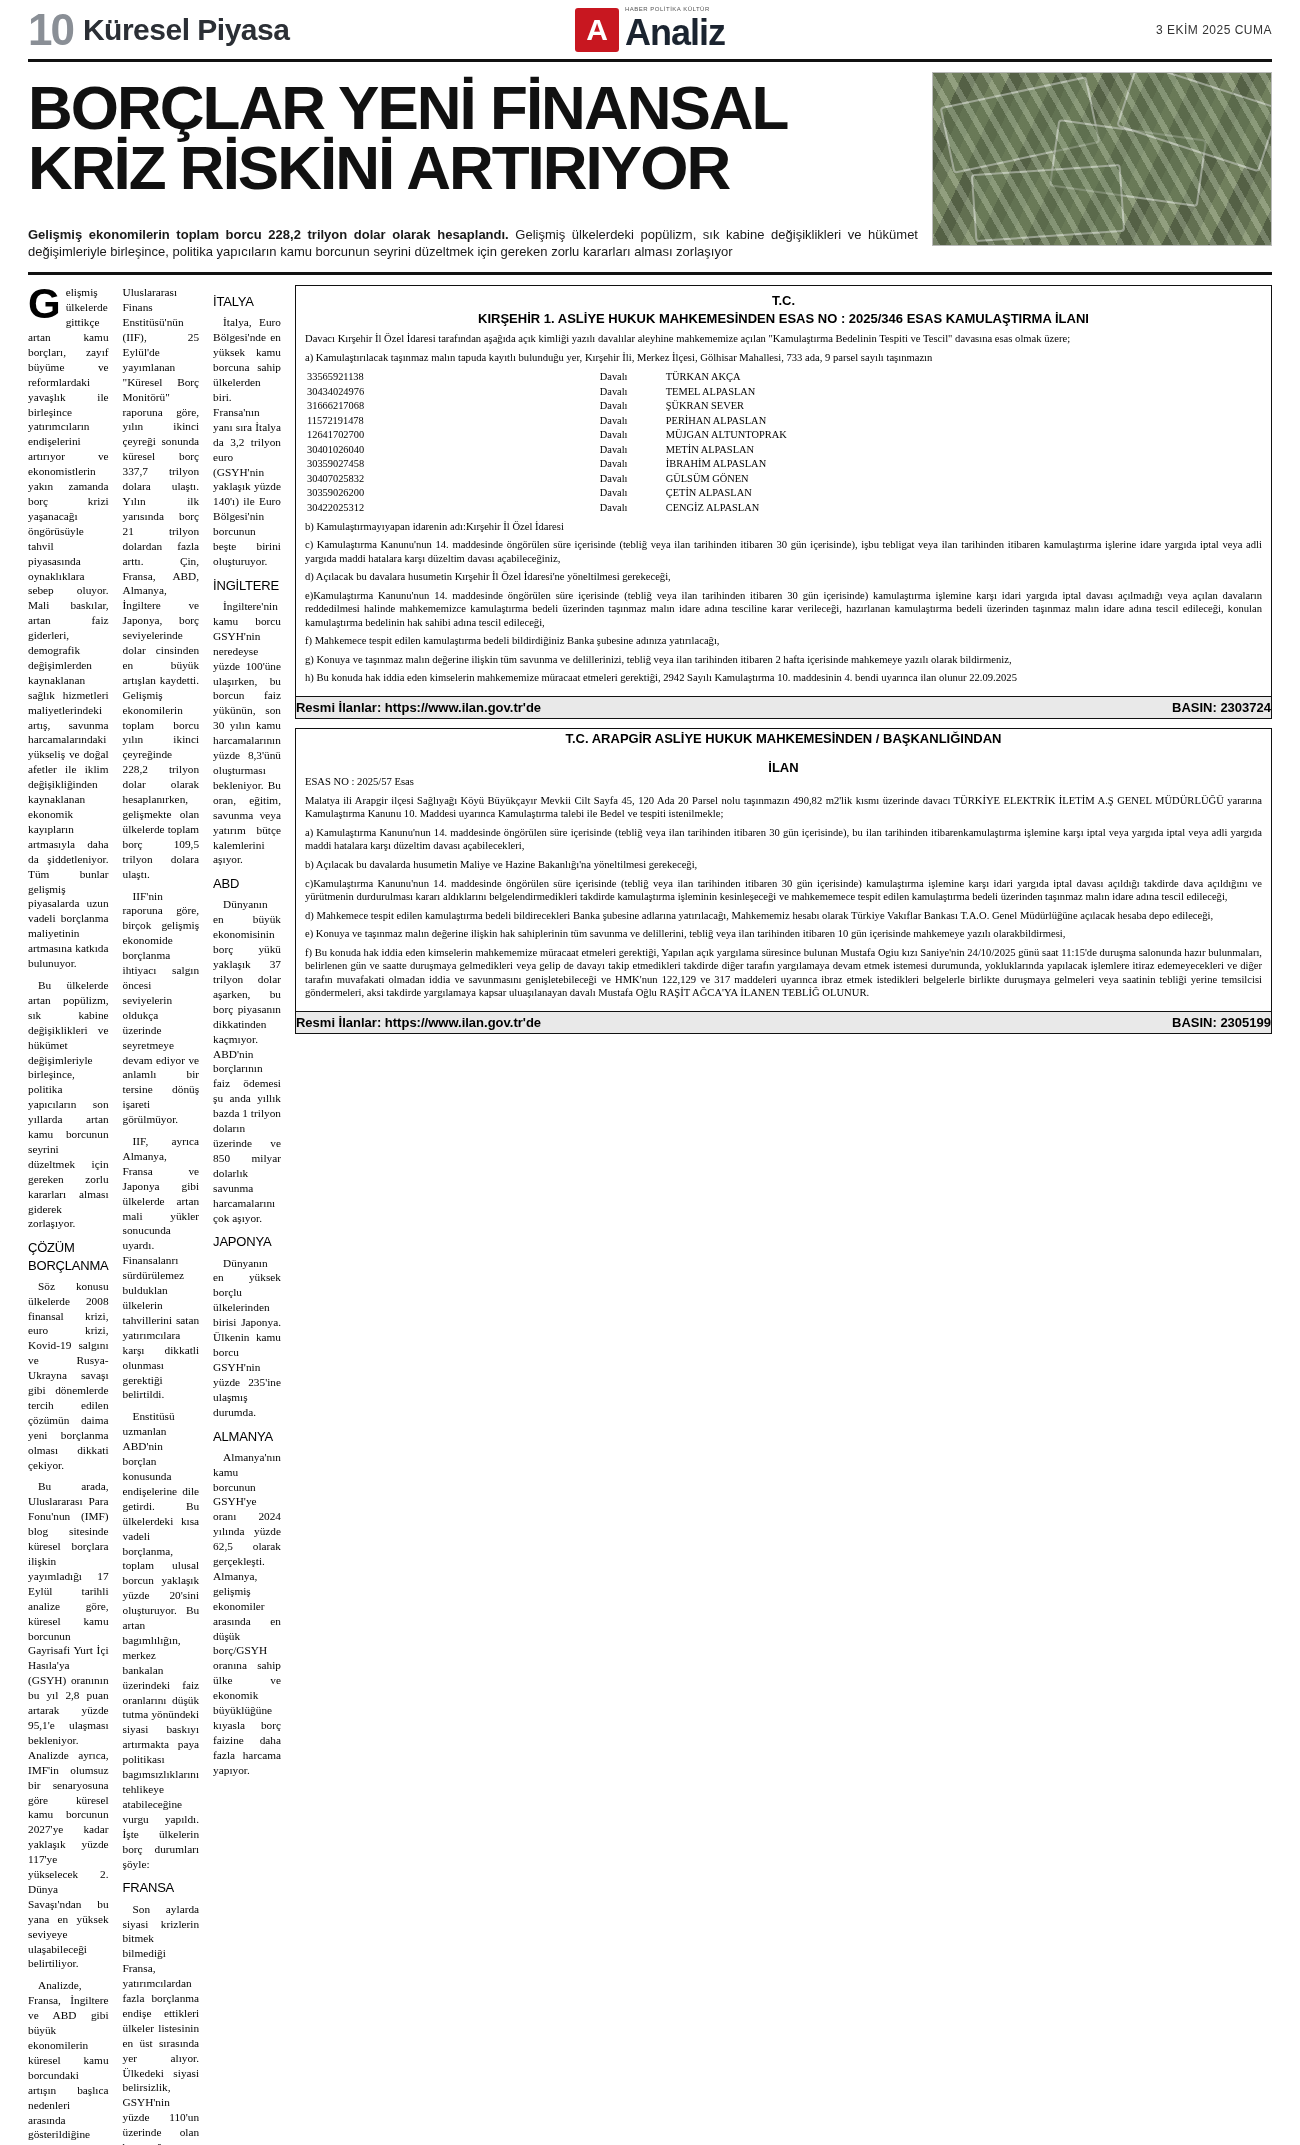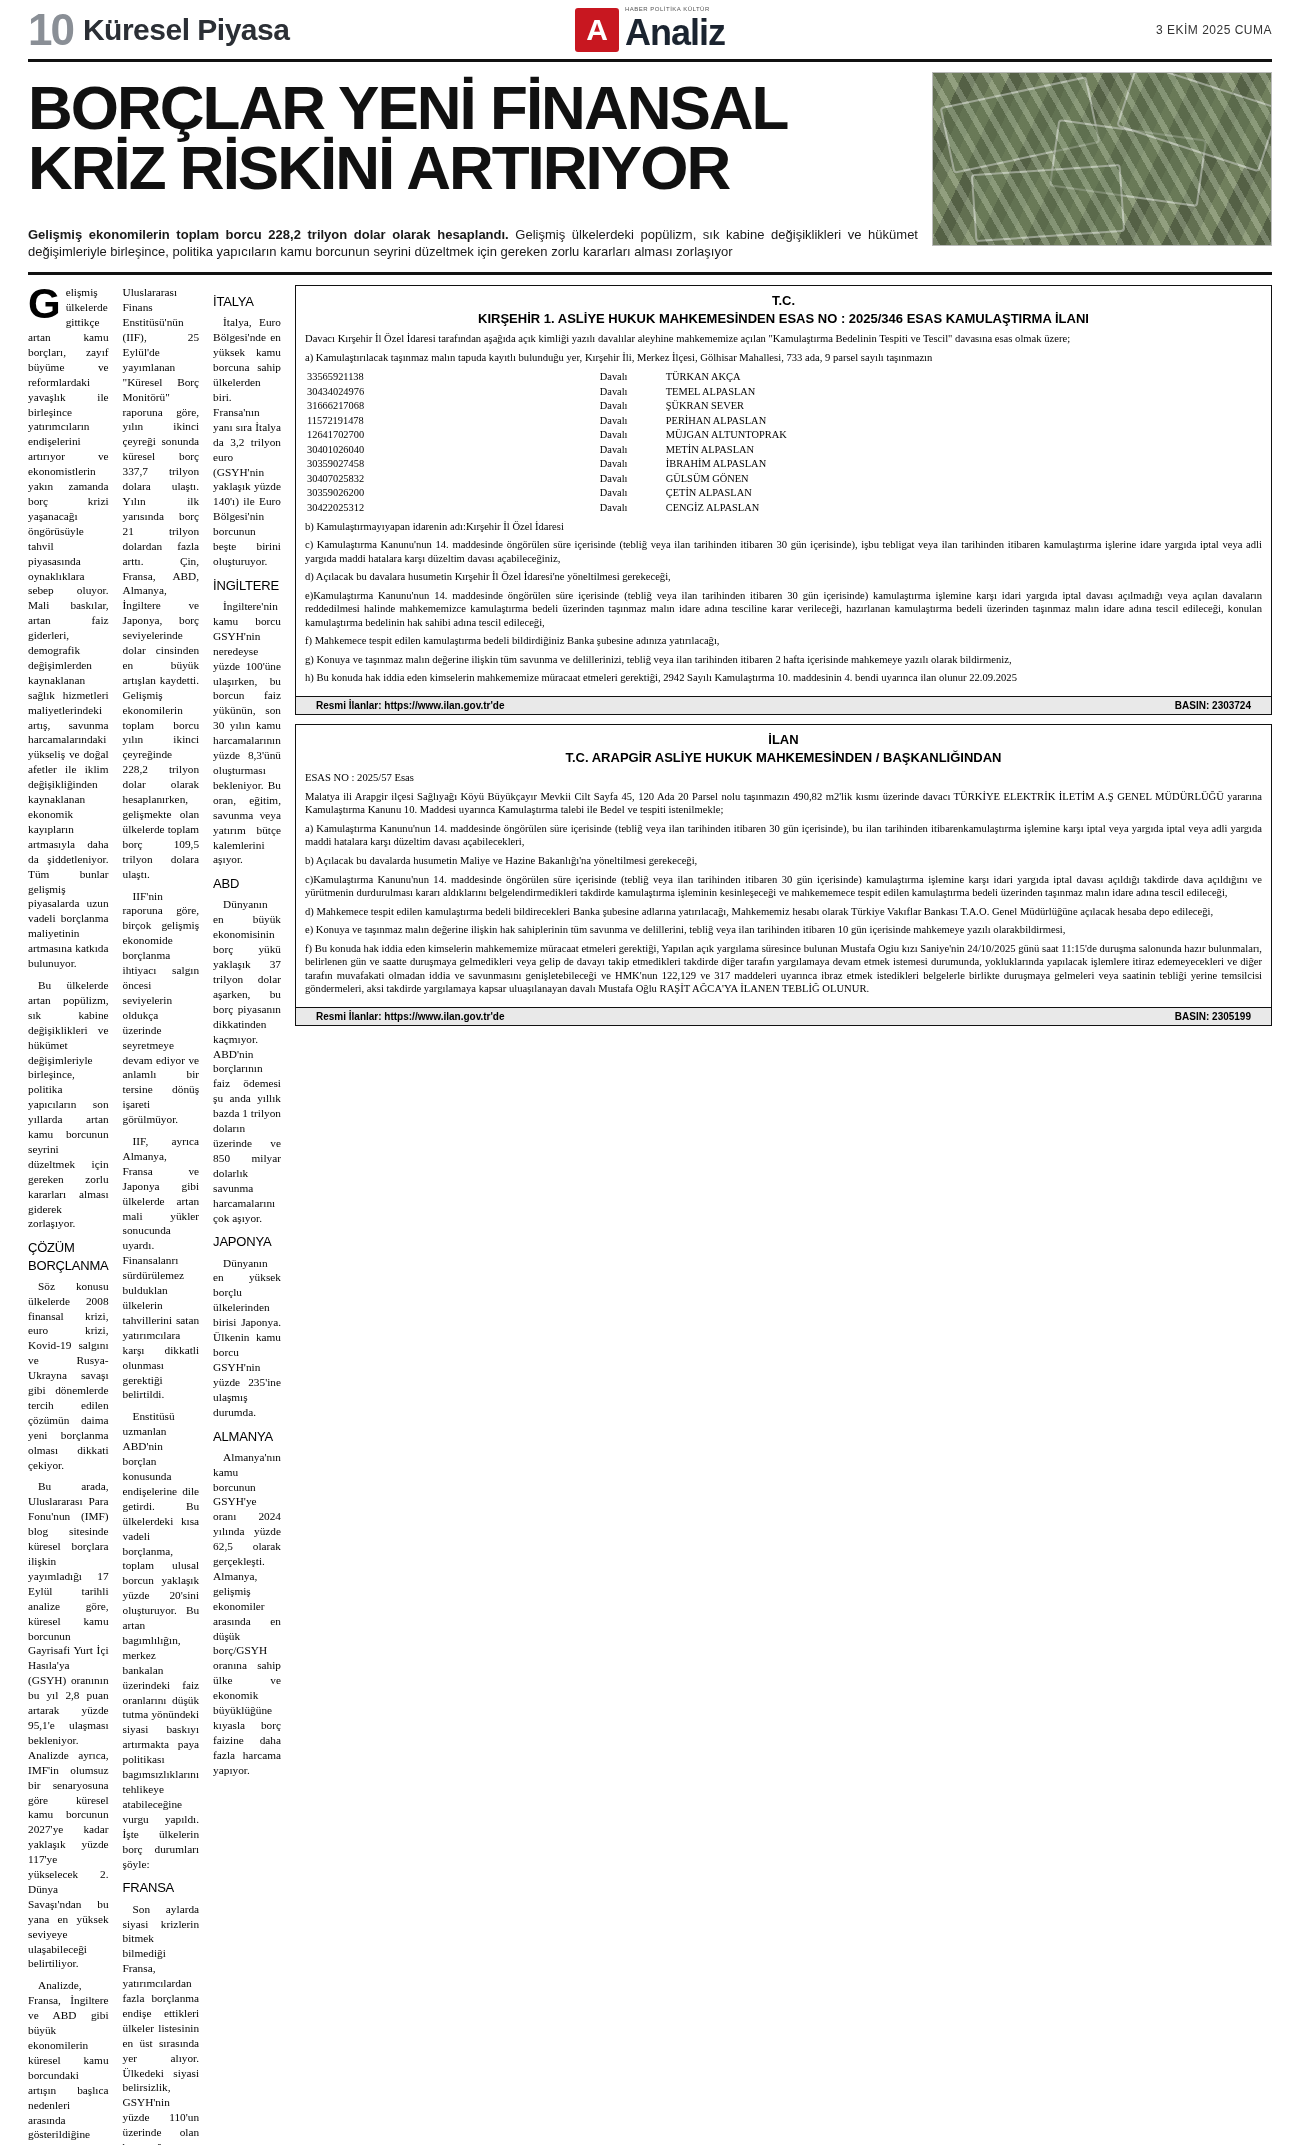--- a/index.html
+++ b/index.html
@@ -50,21 +50,21 @@
   .col p.first { text-indent:0; }
   .subhead { font-family:"Liberation Sans", sans-serif; font-weight:normal; font-size:13px; margin:8px 0 5px; letter-spacing:-0.2px; }
   .dropcap:first-letter { float:left; font-family:"Liberation Sans", sans-serif; font-weight:bold; font-size:42px; line-height:34px; padding:2px 5px 0 0; }
 
   
   .rail { width:auto; flex:1 1 auto; }
   .notice { border:1px solid #111; margin-bottom:9px; }
   .notice-head { text-align:center; font-family:"Liberation Sans", sans-serif; font-weight:bold; font-size:13px; line-height:1.2; padding:7px 8px 6px; }
   .notice-body { font-size:10.6px; line-height:1.28; padding:0 9px 6px; text-align:justify; }
   .notice-body p { margin:0 0 5px; }
-  .notice-foot { display:flex; justify-content:space-between; font-family:"Liberation Sans", sans-serif; font-weight:bold; font-size:10px; background:#e9e9e9; padding:3px 20px; border-top:1px solid #111; }
+  .notice-foot { display:flex; justify-content:space-between; font-family:"Liberation Sans", sans-serif; font-weight:bold; font-size:13px; background:#e9e9e9; padding:3px 0; border-top:1px solid #111; }
   .tbl { width:100%; border-collapse:collapse; font-size:10.4px; margin:2px 0 5px; }
   .tbl td { padding:0.6px 2px; }
   .tbl td.c2 { width:66px; }
 </style>
 </head>
 <body>
 
 <div class="page">
 
   <div class="masthead">
@@ -204,22 +204,22 @@
           <p>g) Konuya ve taşınmaz malın değerine ilişkin tüm savunma ve delillerinizi, tebliğ veya ilan tarihinden itibaren 2 hafta içerisinde mahkemeye yazılı olarak bildirmeniz,</p>
           <p>h) Bu konuda hak iddia eden kimselerin mahkememize müracaat etmeleri gerektiği, 2942 Sayılı Kamulaştırma 10. maddesinin 4. bendi uyarınca ilan olunur 22.09.2025</p>
         </div>
         <div class="notice-foot">
           <span>Resmi İlanlar: https://www.ilan.gov.tr'de</span>
           <span>BASIN: 2303724</span>
         </div>
       </div>
 
       <div class="notice">
+        <div class="notice-head" style="padding-top:2px;">T.C. ARAPGİR ASLİYE HUKUK MAHKEMESİNDEN / BAŞKANLIĞINDAN</div>
         <div class="notice-head" style="padding-bottom:0;">İLAN</div>
-        <div class="notice-head" style="padding-top:2px;">T.C. ARAPGİR ASLİYE HUKUK MAHKEMESİNDEN / BAŞKANLIĞINDAN</div>
         <div class="notice-body">
           <p>ESAS NO : 2025/57 Esas</p>
           <p>Malatya ili Arapgir ilçesi Sağlıyağı Köyü Büyükçayır Mevkii Cilt Sayfa 45, 120 Ada 20 Parsel nolu taşınmazın 490,82 m2'lik kısmı üzerinde davacı TÜRKİYE ELEKTRİK İLETİM A.Ş GENEL MÜDÜRLÜĞÜ yararına Kamulaştırma Kanunu 10. Maddesi uyarınca Kamulaştırma talebi ile Bedel ve tespiti istenilmekle;</p>
           <p>a) Kamulaştırma Kanunu'nun 14. maddesinde öngörülen süre içerisinde (tebliğ veya ilan tarihinden itibaren 30 gün içerisinde), bu ilan tarihinden itibarenkamulaştırma işlemine karşı iptal veya yargıda iptal veya adli yargıda maddi hatalara karşı düzeltim davası açabilecekleri,</p>
           <p>b) Açılacak bu davalarda husumetin Maliye ve Hazine Bakanlığı'na yöneltilmesi gerekeceği,</p>
           <p>c)Kamulaştırma Kanunu'nun 14. maddesinde öngörülen süre içerisinde (tebliğ veya ilan tarihinden itibaren 30 gün içerisinde) kamulaştırma işlemine karşı idari yargıda iptal davası açıldığı takdirde dava açıldığını ve yürütmenin durdurulması kararı aldıklarını belgelendirmedikleri takdirde kamulaştırma işleminin kesinleşeceği ve mahkememece tespit edilen kamulaştırma bedeli üzerinden taşınmaz malın idare adına tescil edileceği,</p>
           <p>d) Mahkemece tespit edilen kamulaştırma bedeli bildirecekleri Banka şubesine adlarına yatırılacağı, Mahkememiz hesabı olarak Türkiye Vakıflar Bankası T.A.O. Genel Müdürlüğüne açılacak hesaba depo edileceği,</p>
           <p>e) Konuya ve taşınmaz malın değerine ilişkin hak sahiplerinin tüm savunma ve delillerini, tebliğ veya ilan tarihinden itibaren 10 gün içerisinde mahkemeye yazılı olarakbildirmesi,</p>
           <p>f) Bu konuda hak iddia eden kimselerin mahkememize müracaat etmeleri gerektiği, Yapılan açık yargılama süresince bulunan Mustafa Ogiu kızı Saniye'nin 24/10/2025 günü saat 11:15'de duruşma salonunda hazır bulunmaları, belirlenen gün ve saatte duruşmaya gelmedikleri veya gelip de davayı takip etmedikleri takdirde diğer tarafın yargılamaya devam etmek istemesi durumunda, yokluklarında yapılacak işlemlere itiraz edemeyecekleri ve diğer tarafın muvafakati olmadan iddia ve savunmasını genişletebileceği ve HMK'nun 122,129 ve 317 maddeleri uyarınca ibraz etmek istedikleri belgelerle birlikte duruşmaya gelmeleri veya saatinin tebliği yerine temsilcisi göndermeleri, aksi takdirde yargılamaya kapsar uluaşılanayan davalı Mustafa Oğlu RAŞİT AĞCA'YA İLANEN TEBLİĞ OLUNUR.</p>
         </div>

